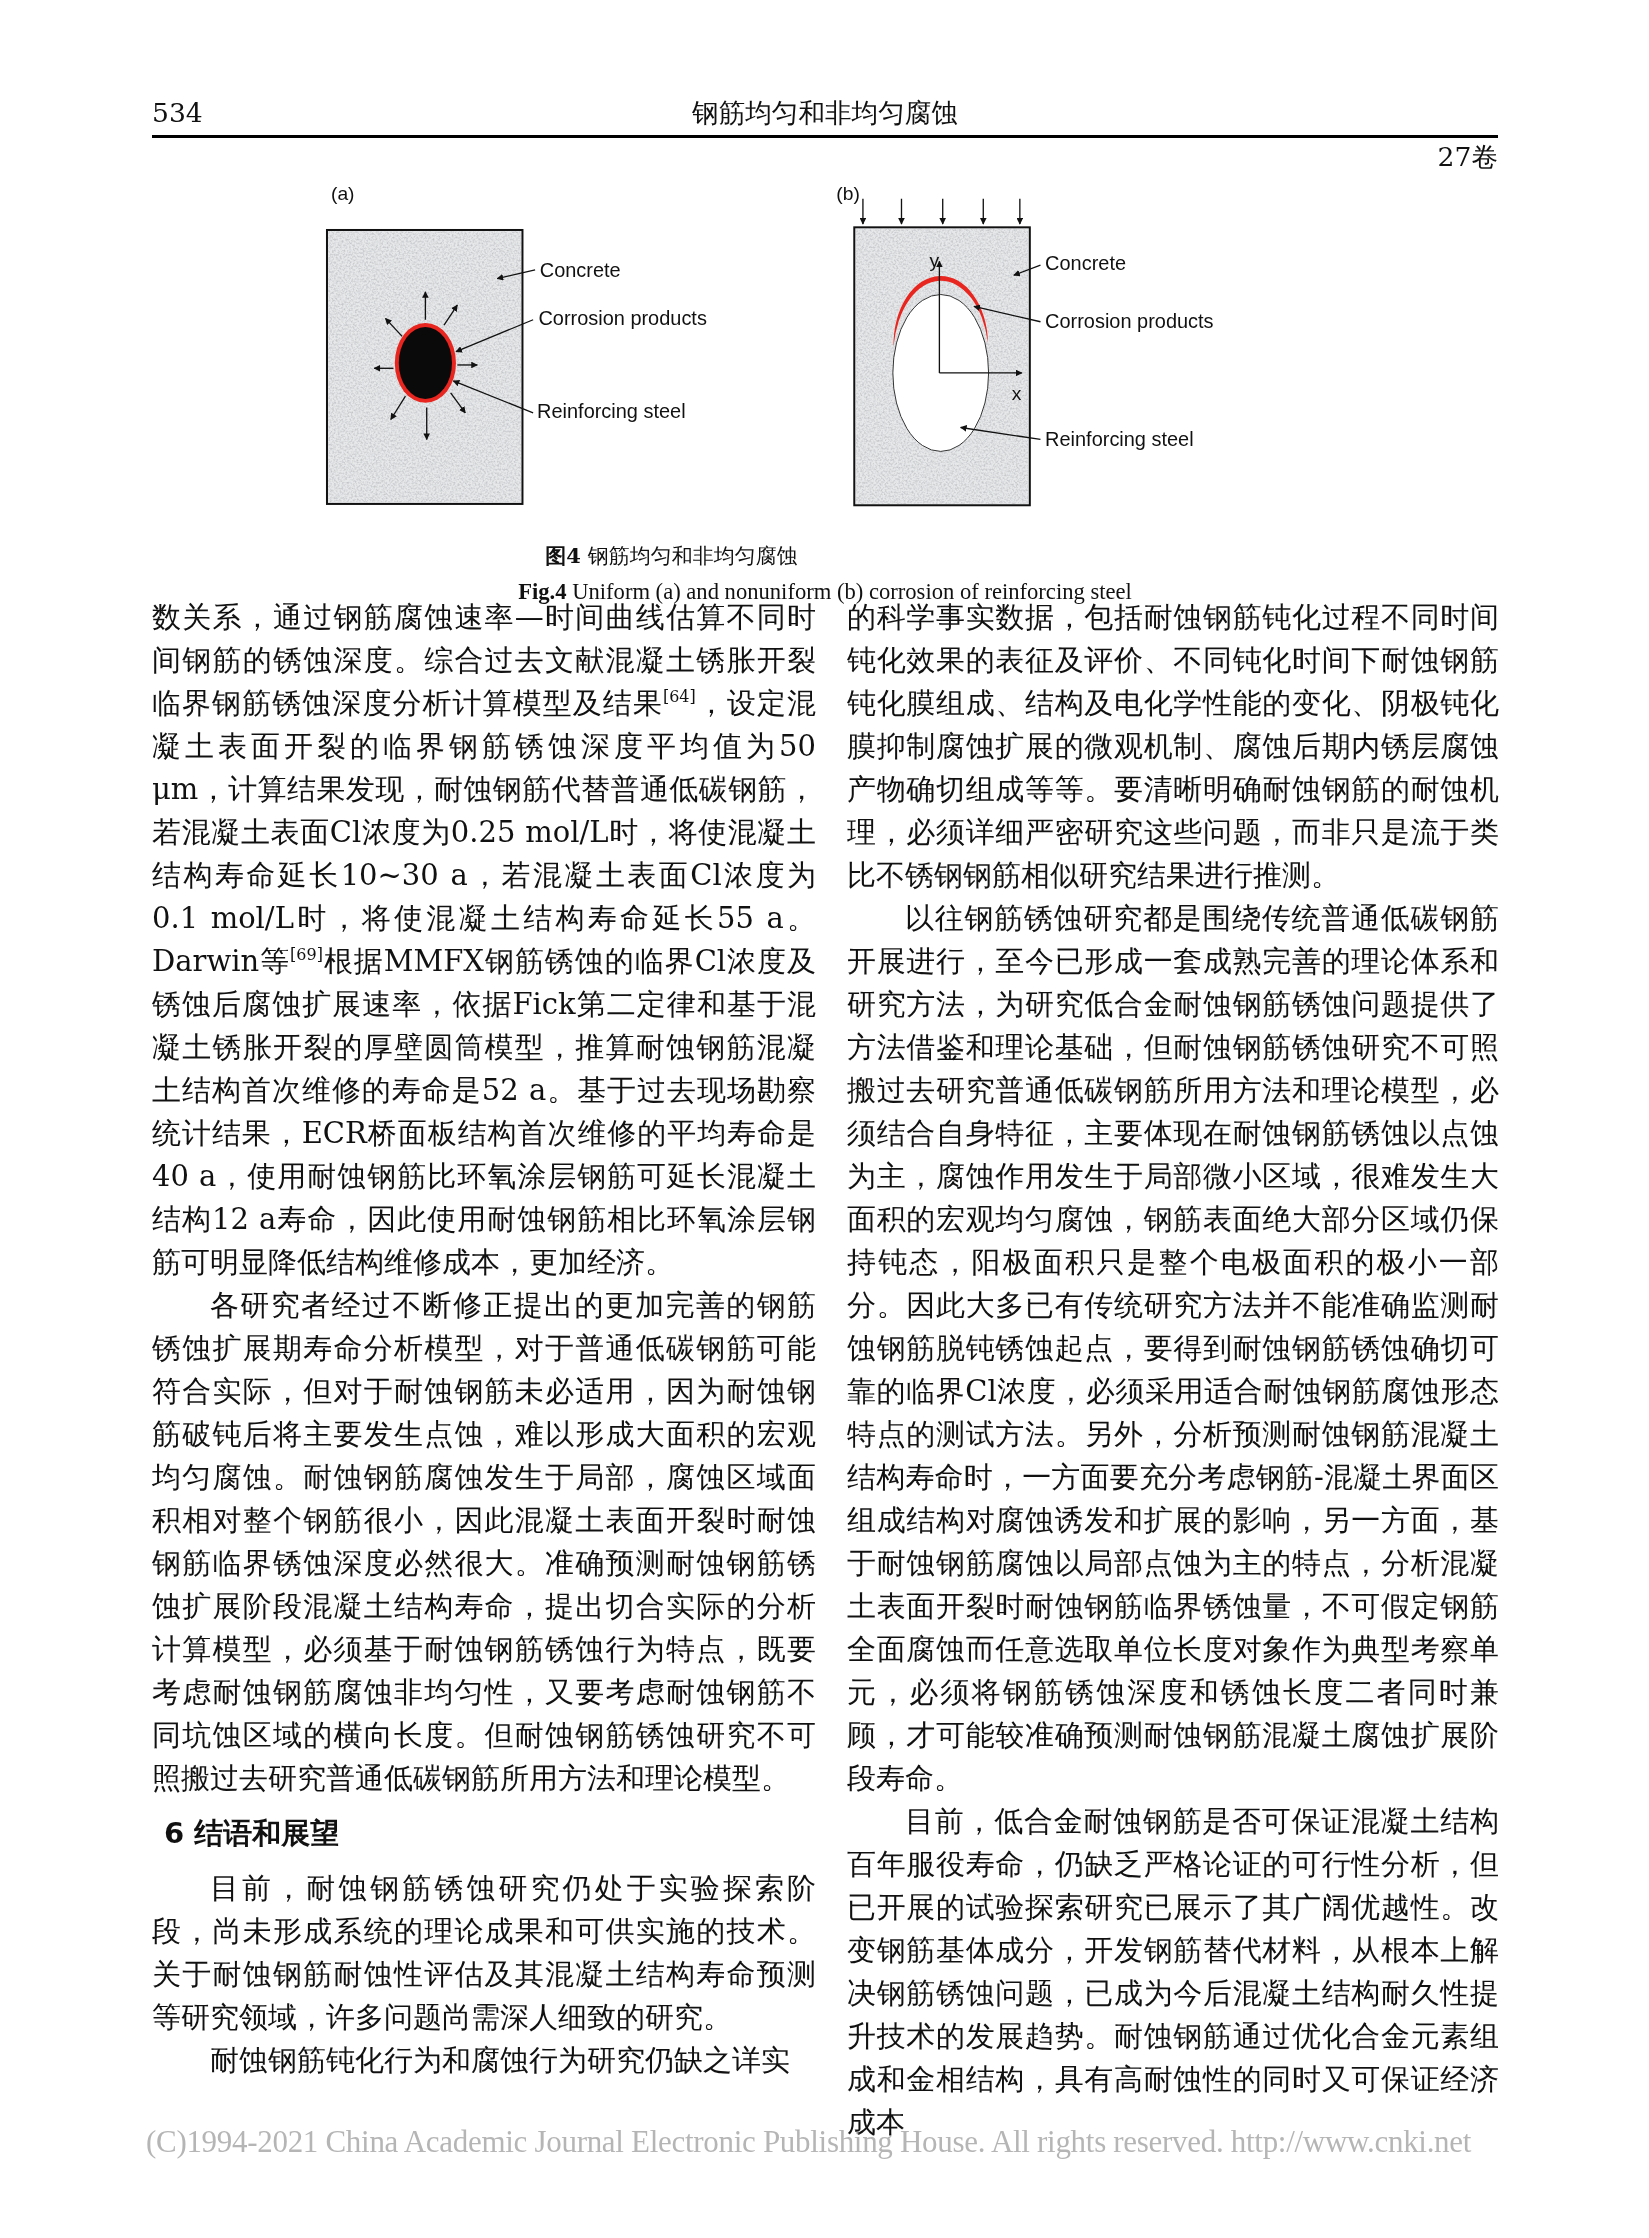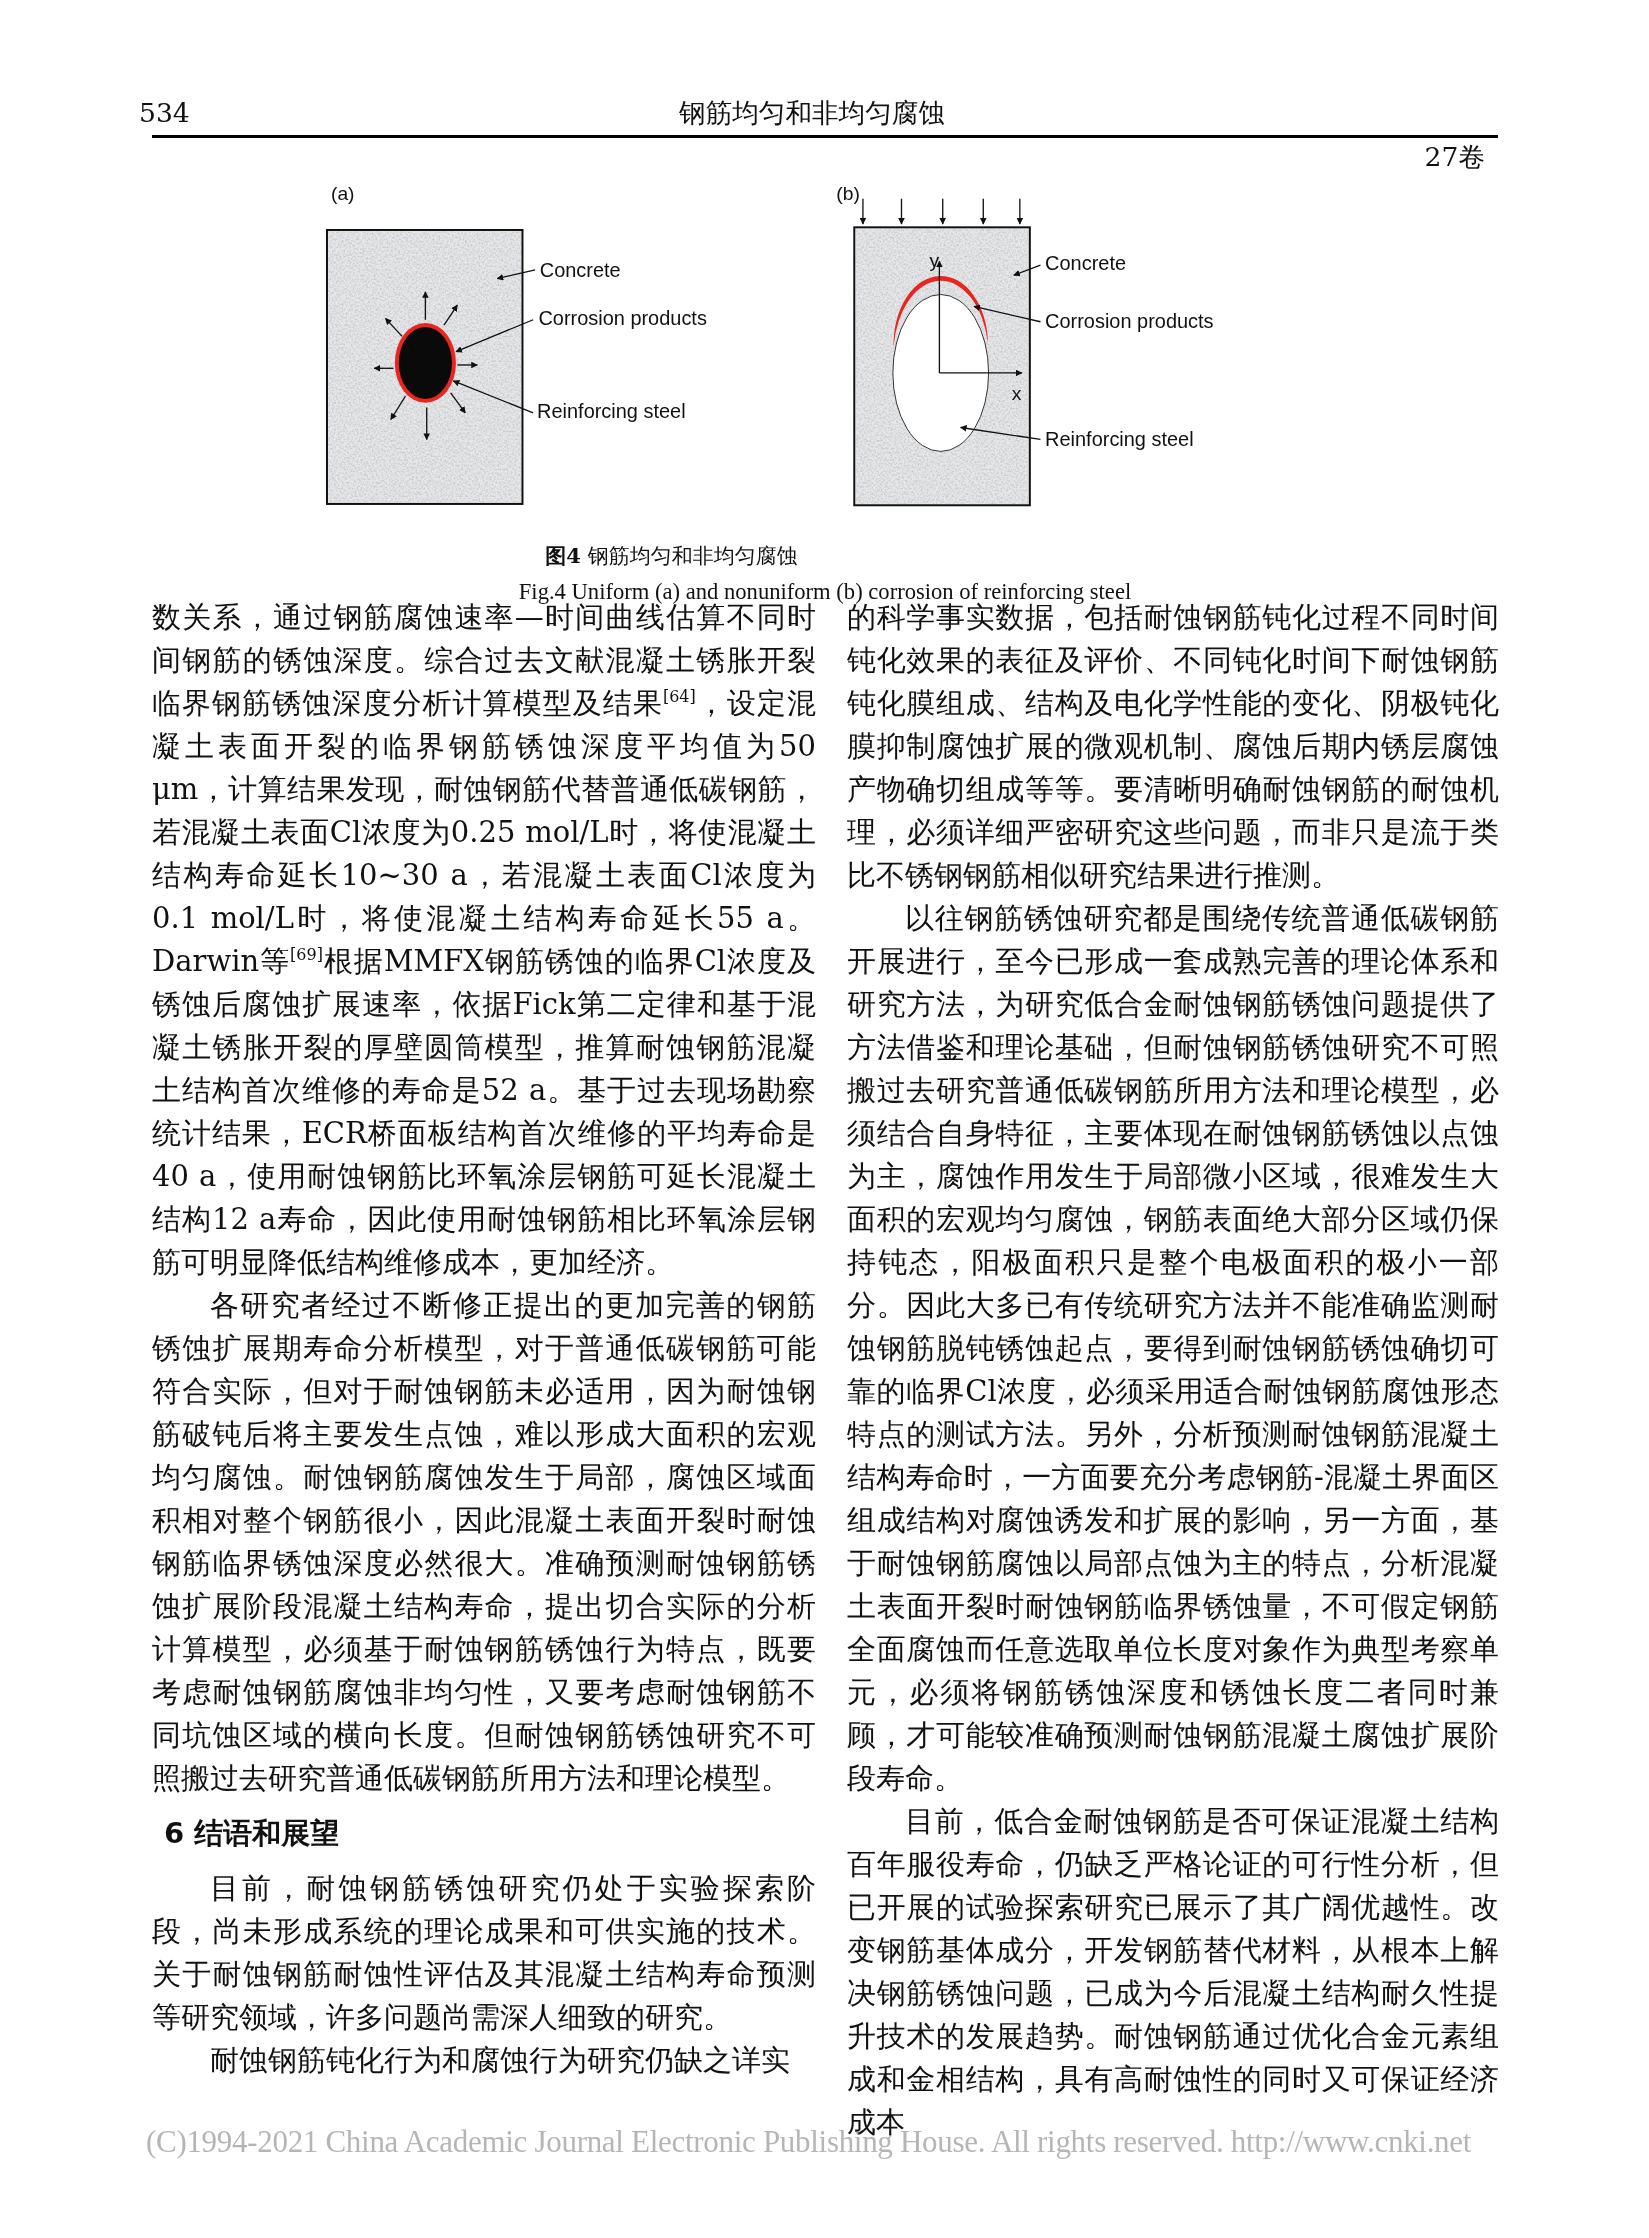--- a/index.html
+++ b/index.html
@@ -1,21 +1,21 @@
 <!DOCTYPE html>
 <html style="font-size:10.6px"><head>
 <meta charset="utf-8">
 <style>
   html, body { margin: 0; padding: 0; background: #ffffff; }
   body {
     width: 1650px; height: 2239px; position: relative; overflow: hidden;
     font-family: "DejaVu Serif", "Liberation Serif", serif; color: #111;
   }
   .header {
-    position: absolute; left: 139px; top: 93px; width: 1346px; height: 40px;
+    position: absolute; left: 152px; top: 93px; width: 1346px; height: 40px;
     font-size: 26.6px; line-height: 40px;
   }
   .header .pg { position: absolute; left: 0; top: 0; }
   .header .jt { position: absolute; left: 0; right: 0; text-align: center; }
   .header .vol { position: absolute; right: 0; top: 0; margin-top: 44px; }
   .header-rule {
     position: absolute; left: 152px; top: 135px; width: 1346px; height: 2.7px; background: #000;
   }
   .figure { position: absolute; left: 319px; top: 180px; width: 1157px; height: 346px; }
   .figure svg { width: 100%; height: 100%; }
@@ -23,21 +23,21 @@
   .fig-text { font-family: "Liberation Sans", sans-serif; font-size: 30px; fill: #111; }
   .cap-cn {
     position: absolute; left: 0; width: 1343px; top: 540px; text-align: center;
     font-size: 21px; line-height: 32px;
   }
   .cap-cn b { font-weight: bold; }
   .cap-en {
     position: absolute; left: 0; width: 1650px; top: 576px; text-align: center;
     font-family: "Liberation Serif", serif; font-size: 22.6px; line-height: 32px;
   }
-  .cap-en b { font-weight: normal; margin-top: 33px; }
+  .cap-en b { font-weight: bold; margin-top: 33px; }
   .col {
     position: absolute; top: 596px; width: 664px;
     font-size: 29px; line-height: 43px; text-align: justify;
   }
   .col.left { left: 152px; }
   .col.right { left: 847px; width: 652px; }
   .col p { margin: 0; }
   .col p.indent { text-indent: 2em; }
   .col h2 {
     margin: 12px; font-family: "DejaVu Sans", sans-serif; font-weight: bold;

